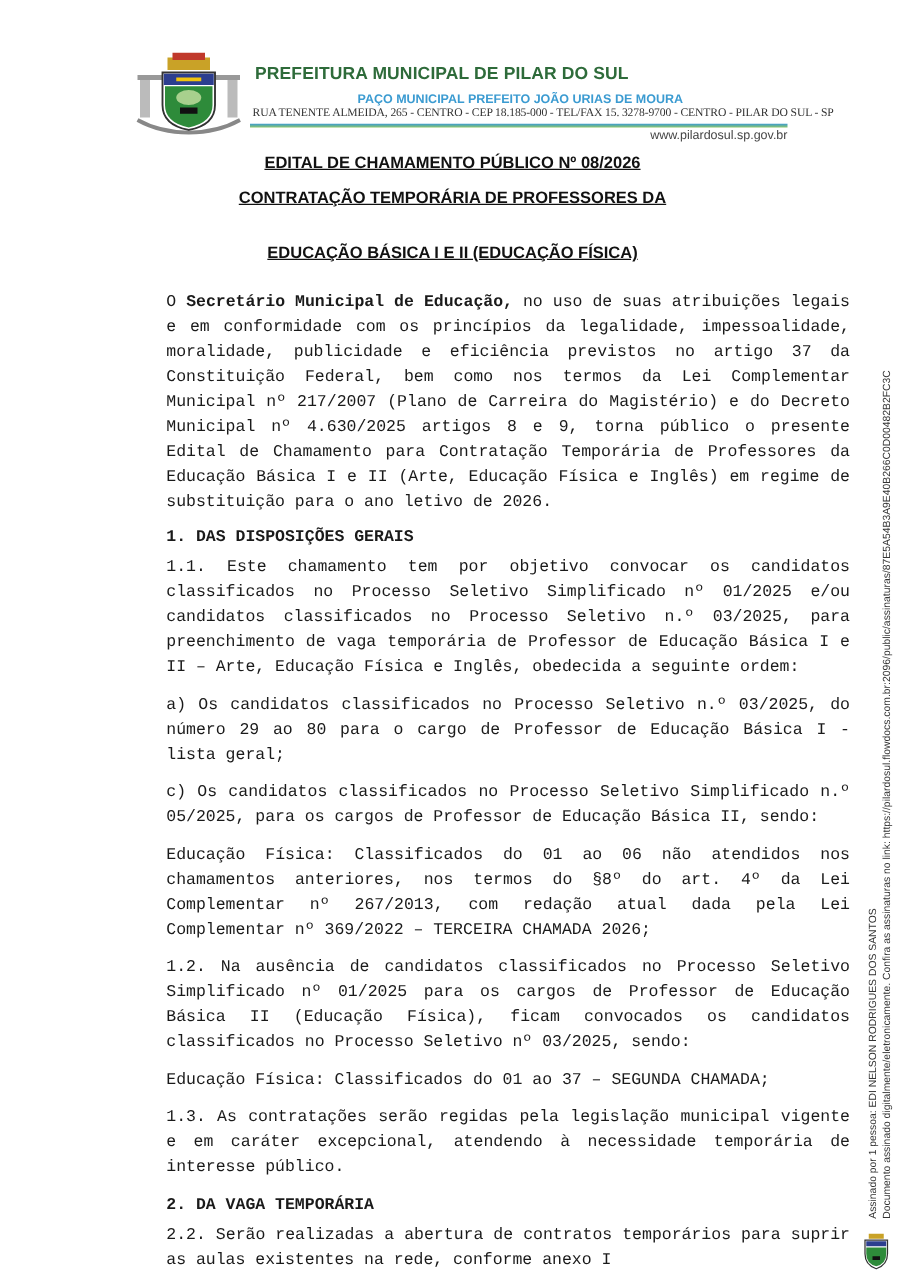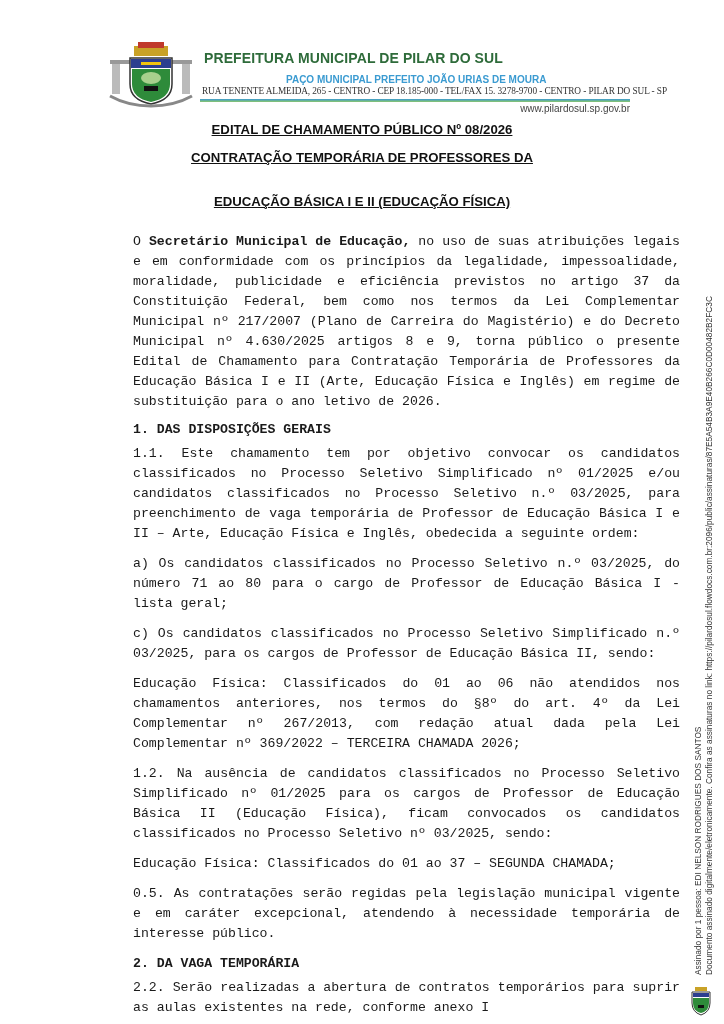--- a/index.html
+++ b/index.html
@@ -47,26 +47,26 @@
 <div class="title" style="top:150px;">CONTRATAÇÃO TEMPORÁRIA DE PROFESSORES DA</div>
 <div class="title" style="top:177px;margin-top:17px;">EDUCAÇÃO BÁSICA I E II (EDUCAÇÃO FÍSICA)</div>
 
 <div class="body" style="top:232px;">
   <p><span>O </span><span class="h">Secretário Municipal de Educação,</span><span> no uso de suas atribuições legais e em conformidade com os princípios da legalidade, impessoalidade, moralidade, publicidade e eficiência previstos no artigo 37 da Constituição Federal, bem como nos termos da Lei Complementar Municipal nº 217/2007 (Plano de Carreira do Magistério) e do Decreto Municipal nº 4.630/2025  artigos 8 e 9, torna público o presente Edital de Chamamento para Contratação Temporária de Professores da Educação Básica I e II (Arte, Educação Física e Inglês) em regime de substituição para o ano letivo de 2026.</span></p>
 </div>
 
 <div class="body" style="top:393px;">
   <p class="h" style="margin-bottom:4px;margin-top:27px;">1. DAS DISPOSIÇÕES GERAIS</p>
   <p>1.1. Este chamamento tem por objetivo convocar os candidatos classificados no Processo Seletivo Simplificado nº 01/2025 e/ou candidatos classificados no Processo Seletivo n.º 03/2025, para preenchimento de vaga temporária de Professor de Educação Básica I e II – Arte, Educação Física e Inglês, obedecida a seguinte ordem:</p>
-  <p>a) Os candidatos classificados no Processo Seletivo n.º 03/2025, do número 71 ao 80 para o cargo de Professor de Educação Básica I - lista geral;</p>
-  <p>c) Os candidatos classificados no Processo Seletivo Simplificado n.º 03/2025, para os cargos de Professor de Educação Básica II, sendo:</p>
+  <p>a) Os candidatos classificados no Processo Seletivo n.º 03/2025, do número 29 ao 80 para o cargo de Professor de Educação Básica I - lista geral;</p>
+  <p>c) Os candidatos classificados no Processo Seletivo Simplificado n.º 05/2025, para os cargos de Professor de Educação Básica II, sendo:</p>
   <p>Educação Física: Classificados do 01 ao 06 não atendidos nos chamamentos anteriores, nos termos do §8º do art. 4º da Lei Complementar nº 267/2013, com redação atual dada pela Lei Complementar nº 369/2022 – TERCEIRA CHAMADA 2026;</p>
   <p>1.2. Na ausência de candidatos classificados no Processo Seletivo Simplificado nº 01/2025 para os cargos de Professor de Educação Básica II (Educação Física), ficam convocados os candidatos classificados no Processo Seletivo nº 03/2025, sendo:</p>
   <p>Educação Física: Classificados do 01 ao 37 – SEGUNDA CHAMADA;</p>
-  <p>0.5. As contratações serão regidas pela legislação municipal vigente e em caráter excepcional, atendendo à necessidade temporária de interesse público.</p>
+  <p>1.3. As contratações serão regidas pela legislação municipal vigente e em caráter excepcional, atendendo à necessidade temporária de interesse público.</p>
   <p class="h" style="margin-bottom:4px;">2. DA VAGA TEMPORÁRIA</p>
   <p>2.2. Serão realizadas a abertura de contratos temporários para suprir as aulas existentes na rede, conforme anexo I</p>
 </div>
 
 <div class="vert" style="left:693px; top:975px;">Assinado por 1 pessoa: EDI NELSON RODRIGUES DOS SANTOS</div>
 <div class="vert" style="left:704px; top:975px;">Documento assinado digitalmente/eletronicamente. Confira as assinaturas no link: https://pilardosul.flowdocs.com.br:2096/public/assinaturas/87E5A54B3A9E40B266C0D00482B2FC3C</div>
 
 <svg class="crest-small" viewBox="0 0 32 32">
   <rect x="10" y="2" width="12" height="4" fill="#c9a227"></rect>
   <path d="M7 7 H25 V18 Q25 27 16 30 Q7 27 7 18 Z" fill="#fff" stroke="#333" stroke-width="1"></path>

